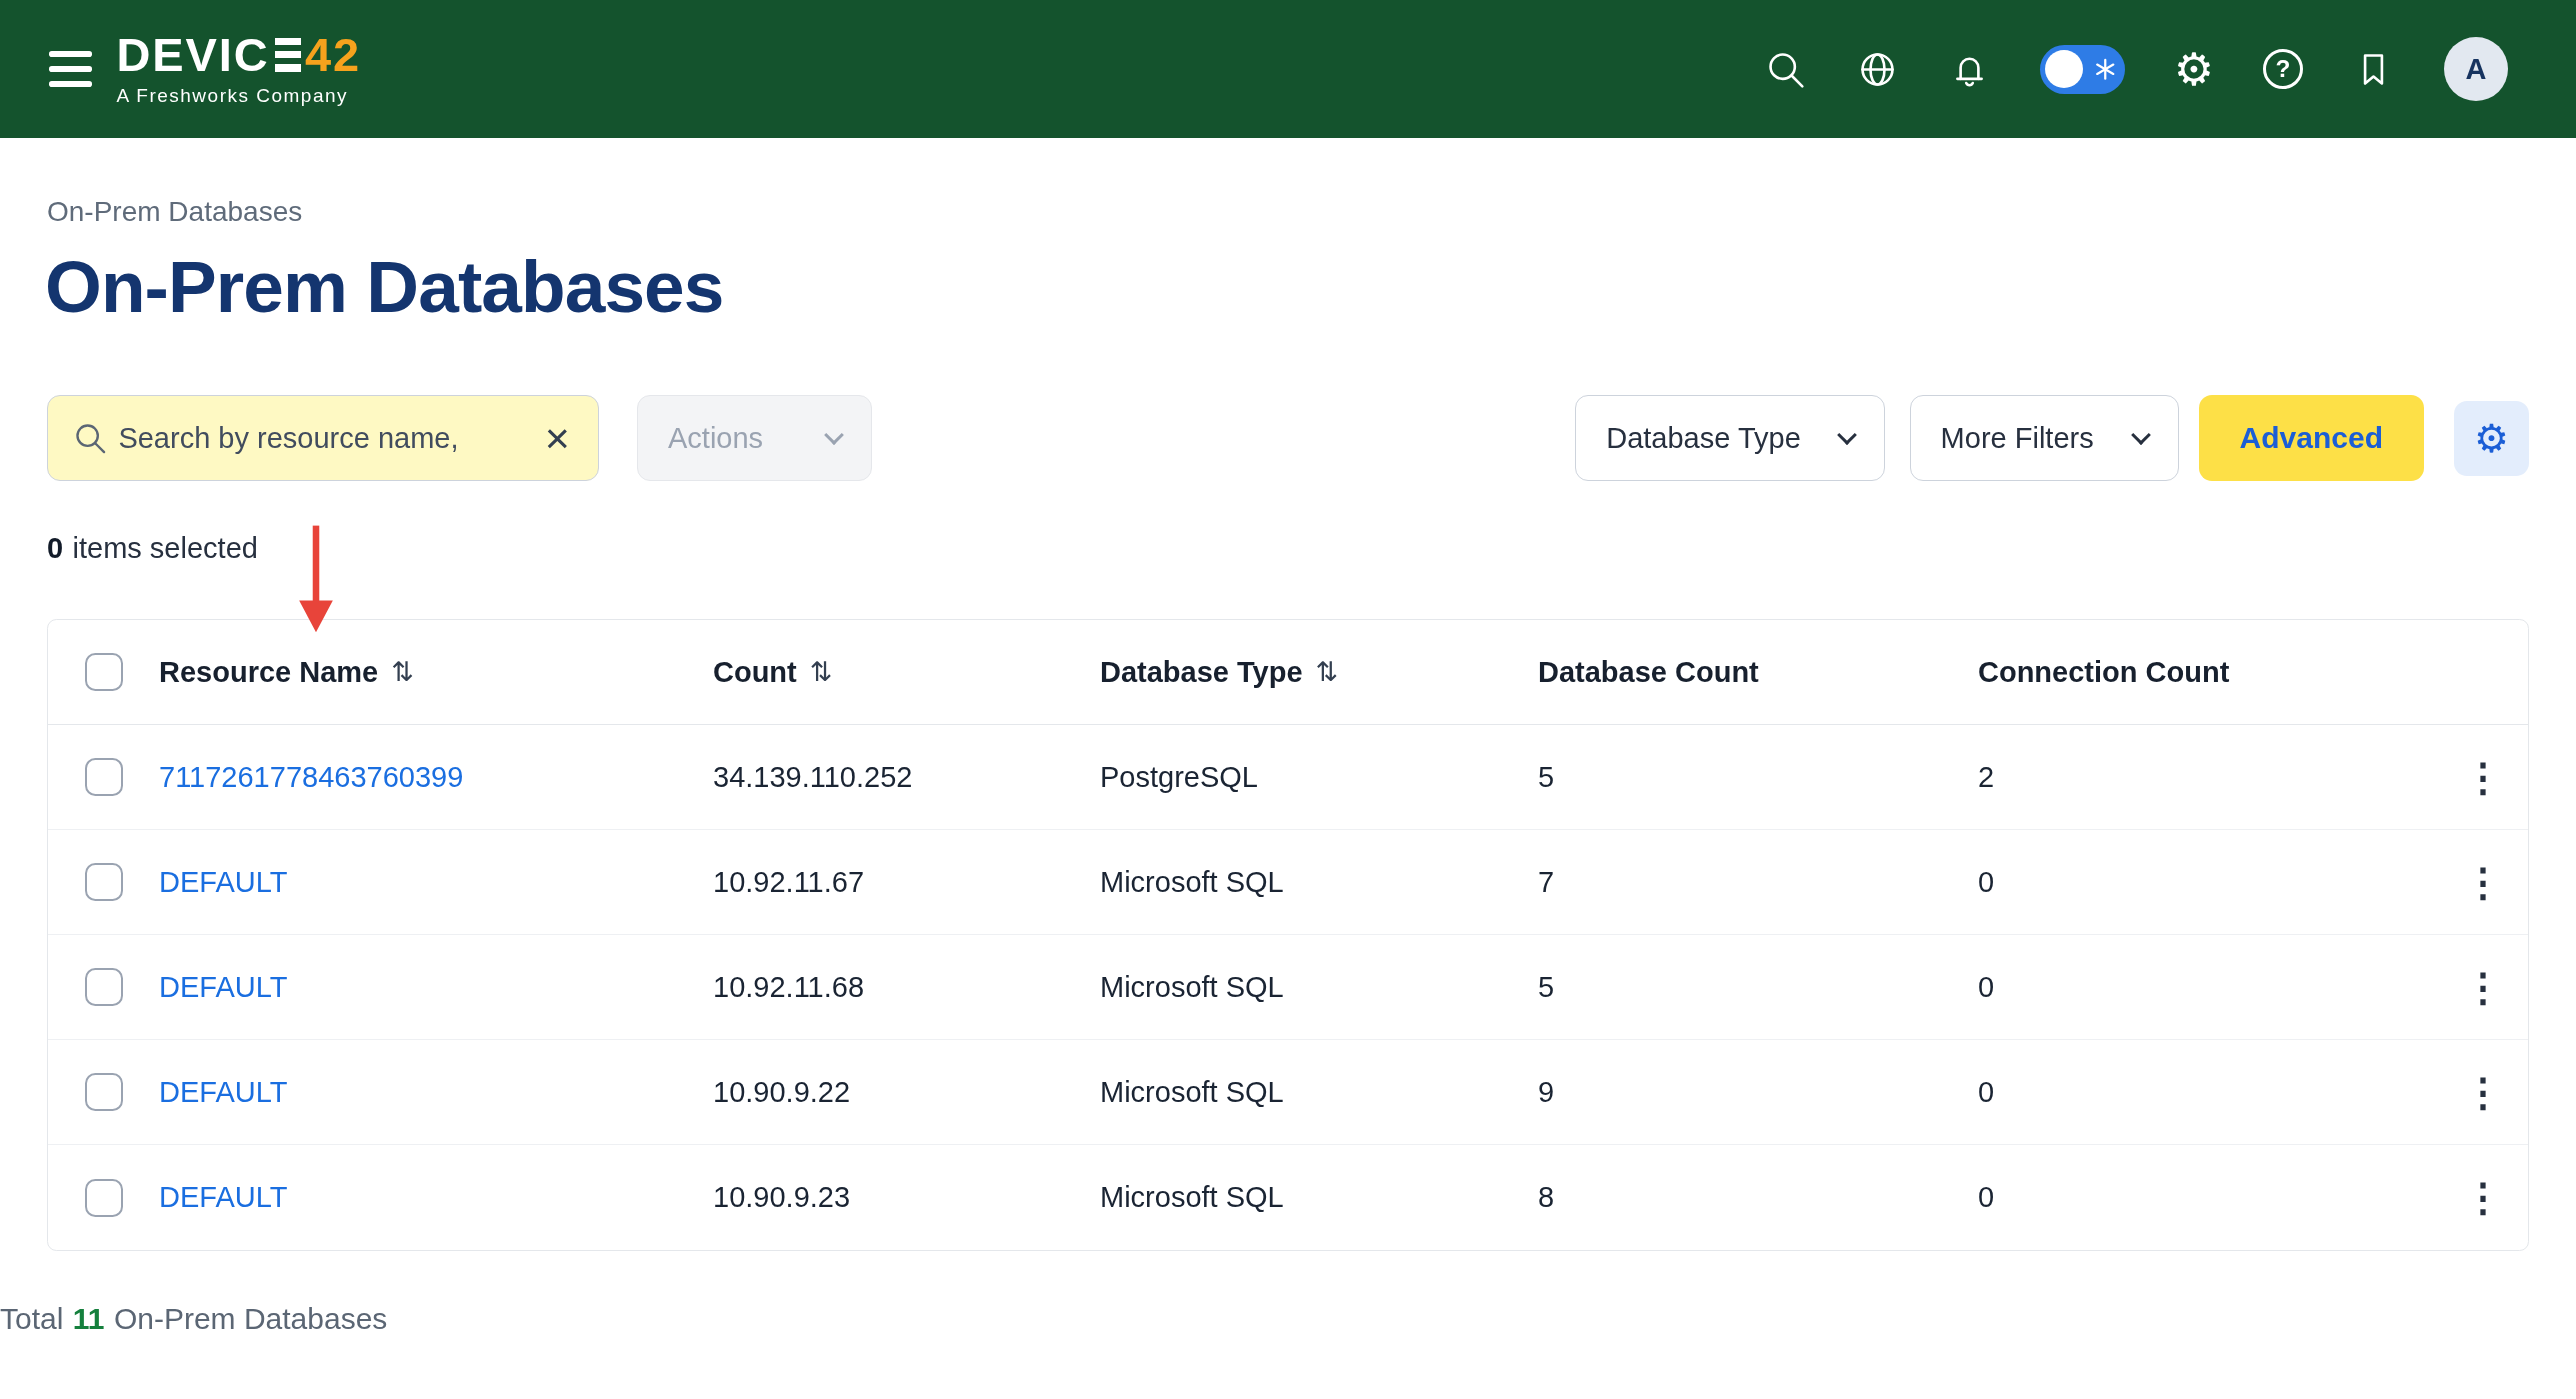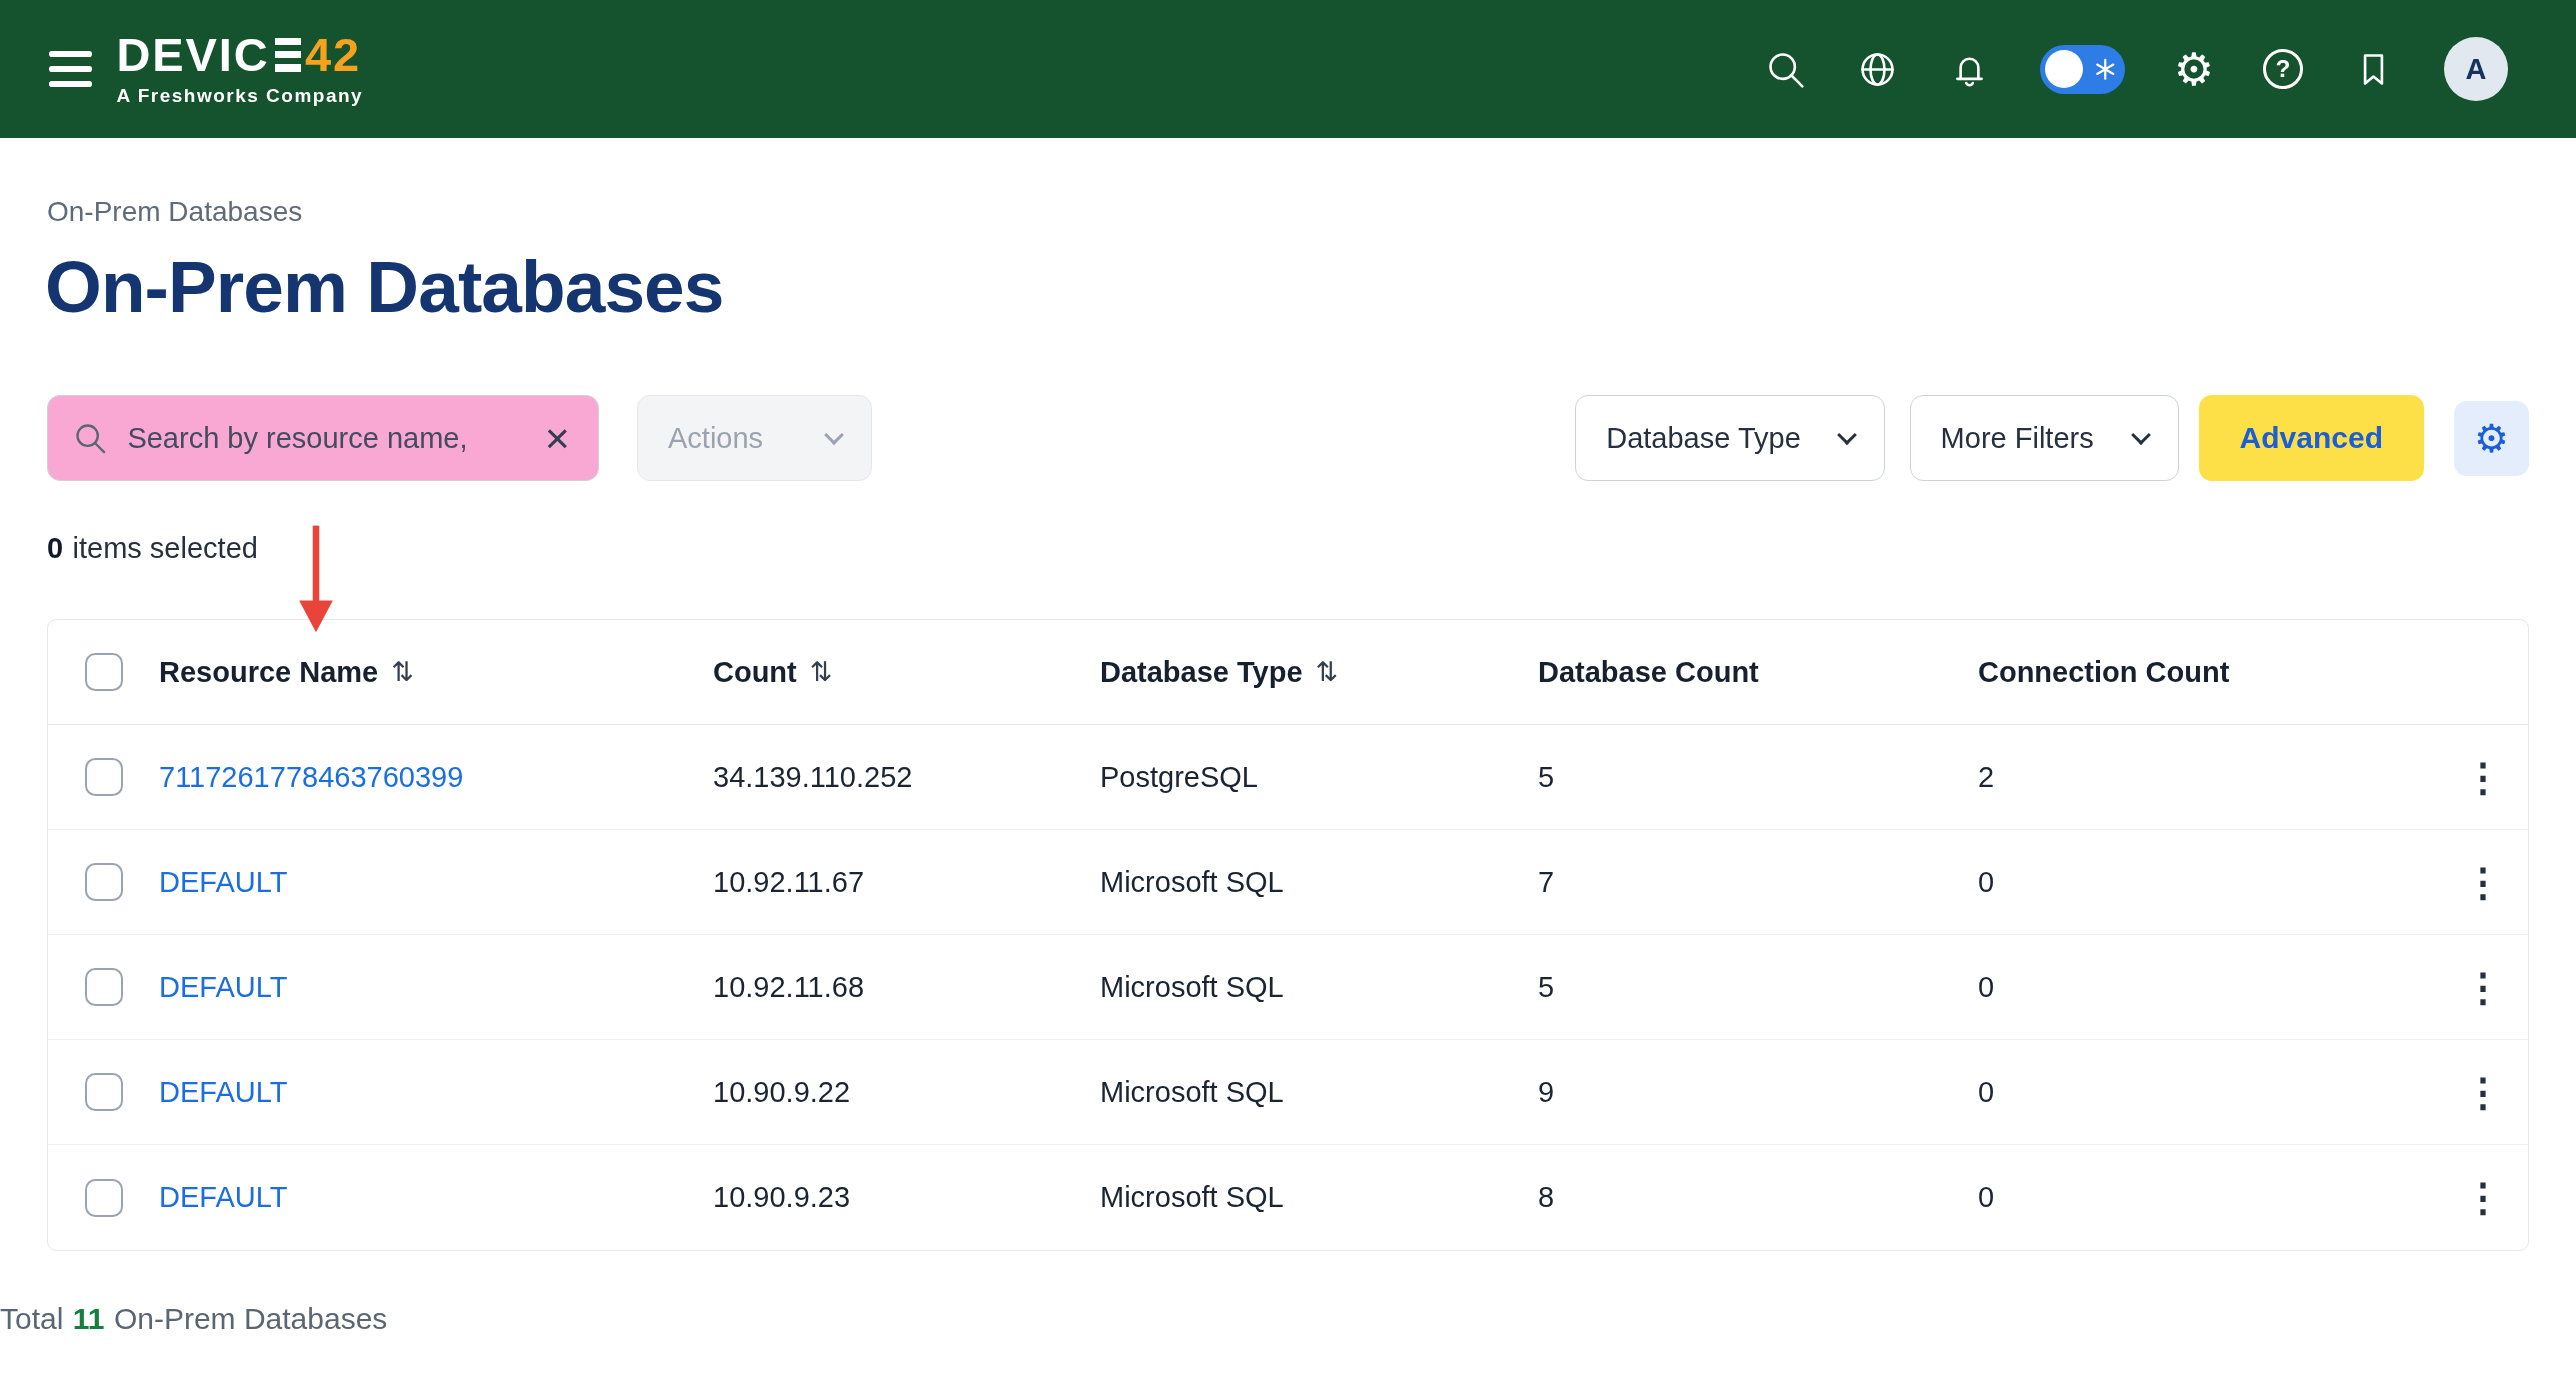--- a/index.html
+++ b/index.html
@@ -20,21 +20,21 @@
     display: flex; align-items: center;
     padding: 0 68px 0 49px;
   }
   .hamburger { background: none; border: none; padding: 0; display: flex; flex-direction: column; gap: 9.4px; }
   .hamburger span { display: block; width: 43px; height: 5.6px; border-radius: 2.8px; background: #ffffff; }
   .brand { margin-left: 24.4px; color: #ffffff; }
   .brand-line { display: flex; align-items: center; font-weight: bold; font-size: 47px; letter-spacing: 1.9px; line-height: 1; }
   .brand-part2 { color: #f6a21d; }
   .e-bars { display: inline-flex; flex-direction: column; gap: 5.6px; margin: 0 3.8px 0 5.6px; }
   .e-bars i { width: 26px; height: 7.5px; background: #ffffff; }
-  .brand-sub { font-size: 19px; font-weight: bold; letter-spacing: 1.5px; margin-top: 6.6px; }
+  .brand-sub { font-size: 19px; font-weight: normal; letter-spacing: 1.5px; margin-top: 6.6px; }
   .nav-icons { margin-left: auto; display: flex; align-items: center; gap: 49px; }
   .icon-btn { background: none; border: none; padding: 0; display: flex; align-items: center; justify-content: center; }
   .icon-btn svg { display: block; }
   .nav-stroke { stroke: #ffffff; stroke-width: 2.8; fill: none; stroke-linecap: round; stroke-linejoin: round; }
   .gear-glyph { color: #ffffff; font-size: 45px; line-height: 1; }
   .help-circle {
     width: 40px; height: 40px; border: 3px solid #ffffff; border-radius: 50%;
     display: flex; align-items: center; justify-content: center;
     color: #ffffff; font-size: 24.4px; font-weight: bold;
   }
@@ -52,21 +52,21 @@
   }
 
   
   .breadcrumb { margin: 58px 0 0 47px; font-size: 28px; color: #5f6b7a; }
   .page-title { margin: 20.7px 0 0 45px; font-size: 73px; font-weight: bold; letter-spacing: -0.9px; color: #14356f; line-height: 1.05; }
 
   
   .toolbar { display: flex; align-items: center; margin: 70px 47px 0; }
   .search-box {
     width: 552px; height: 86px; border: 1.9px solid #cdd3dc; border-radius: 13px;
-    display: flex; align-items: center; gap: 17px; padding: 0 24.4px; background: #f9a8d4;
+    display: flex; align-items: center; gap: 8px; padding: 0 24.4px; background: #fef9c3;
   }
   .search-box input {
     flex: 1; min-width: 0; border: none; outline: none; background: transparent;
     font-size: 29px; color: #333f50; font-family: "Liberation Sans", sans-serif;
   }
   .search-box input::placeholder { color: #414c5e; opacity: 1; }
   .clear-btn { background: none; border: none; font-size: 43px; line-height: 1; color: #333f50; padding: 0 3.8px; }
   .dropdown {
     display: flex; align-items: center; justify-content: space-between; gap: 11px;
     height: 86px; padding: 0 30px; border-radius: 13px;

